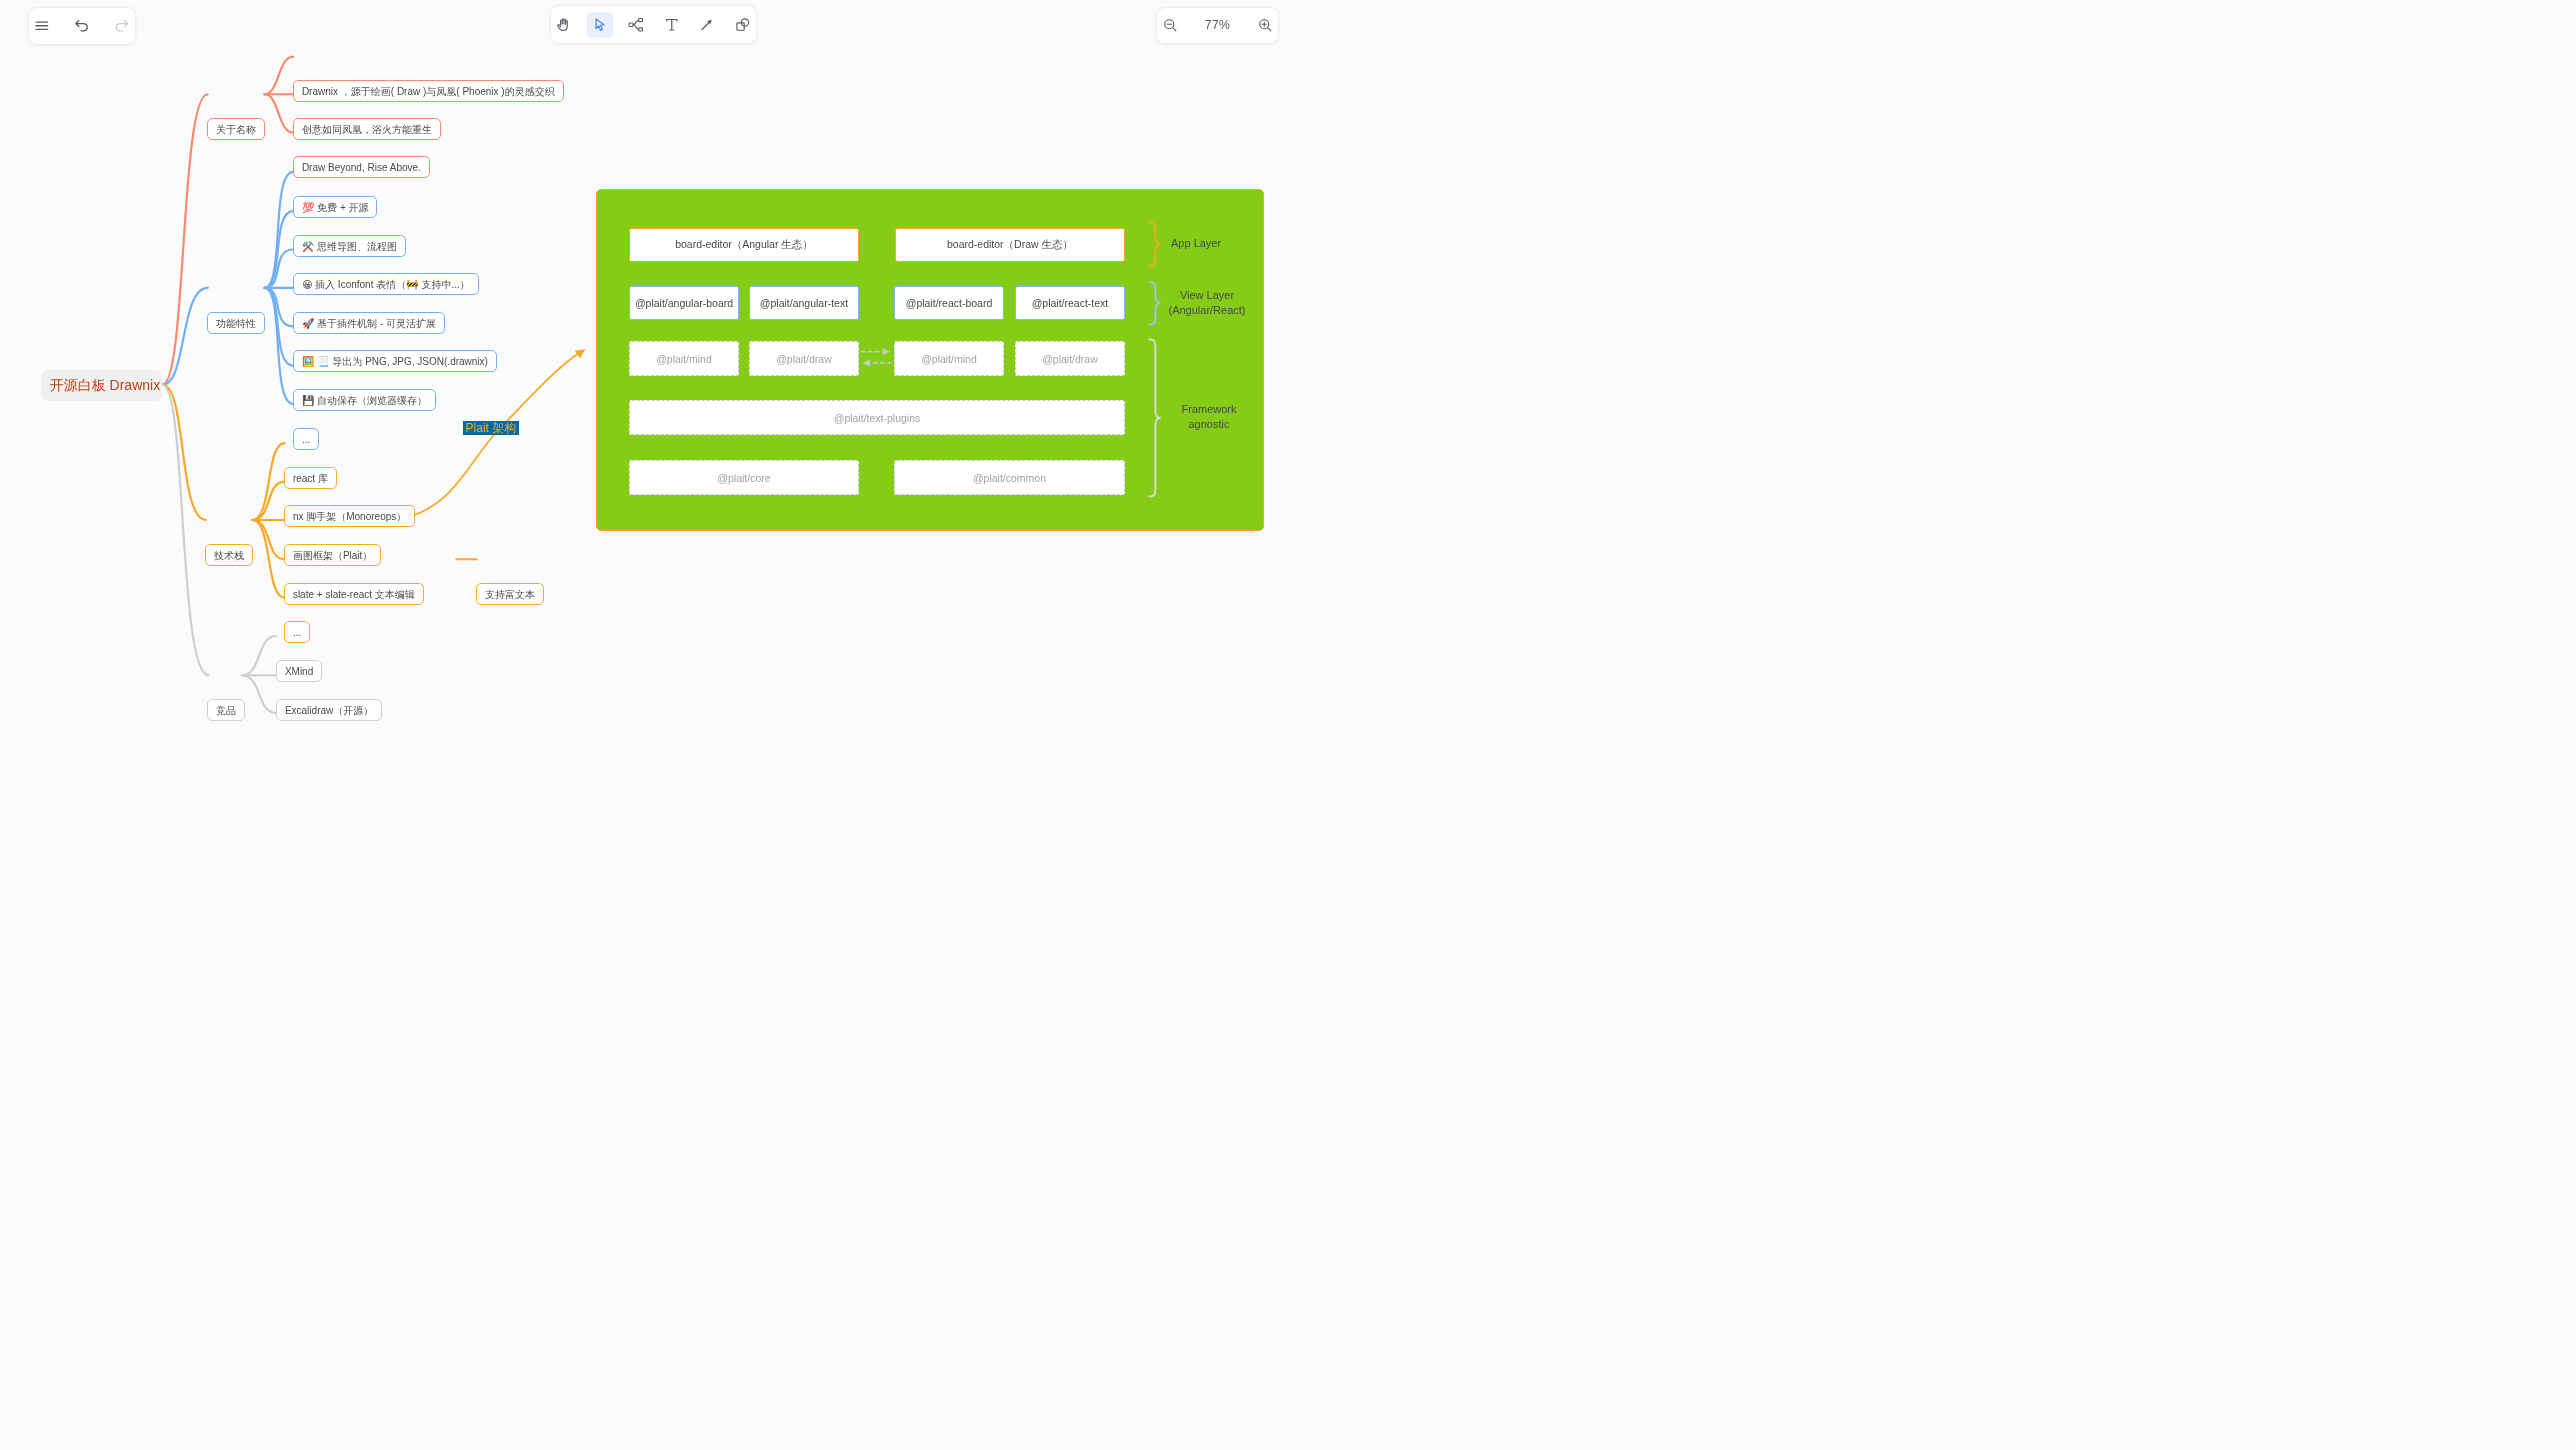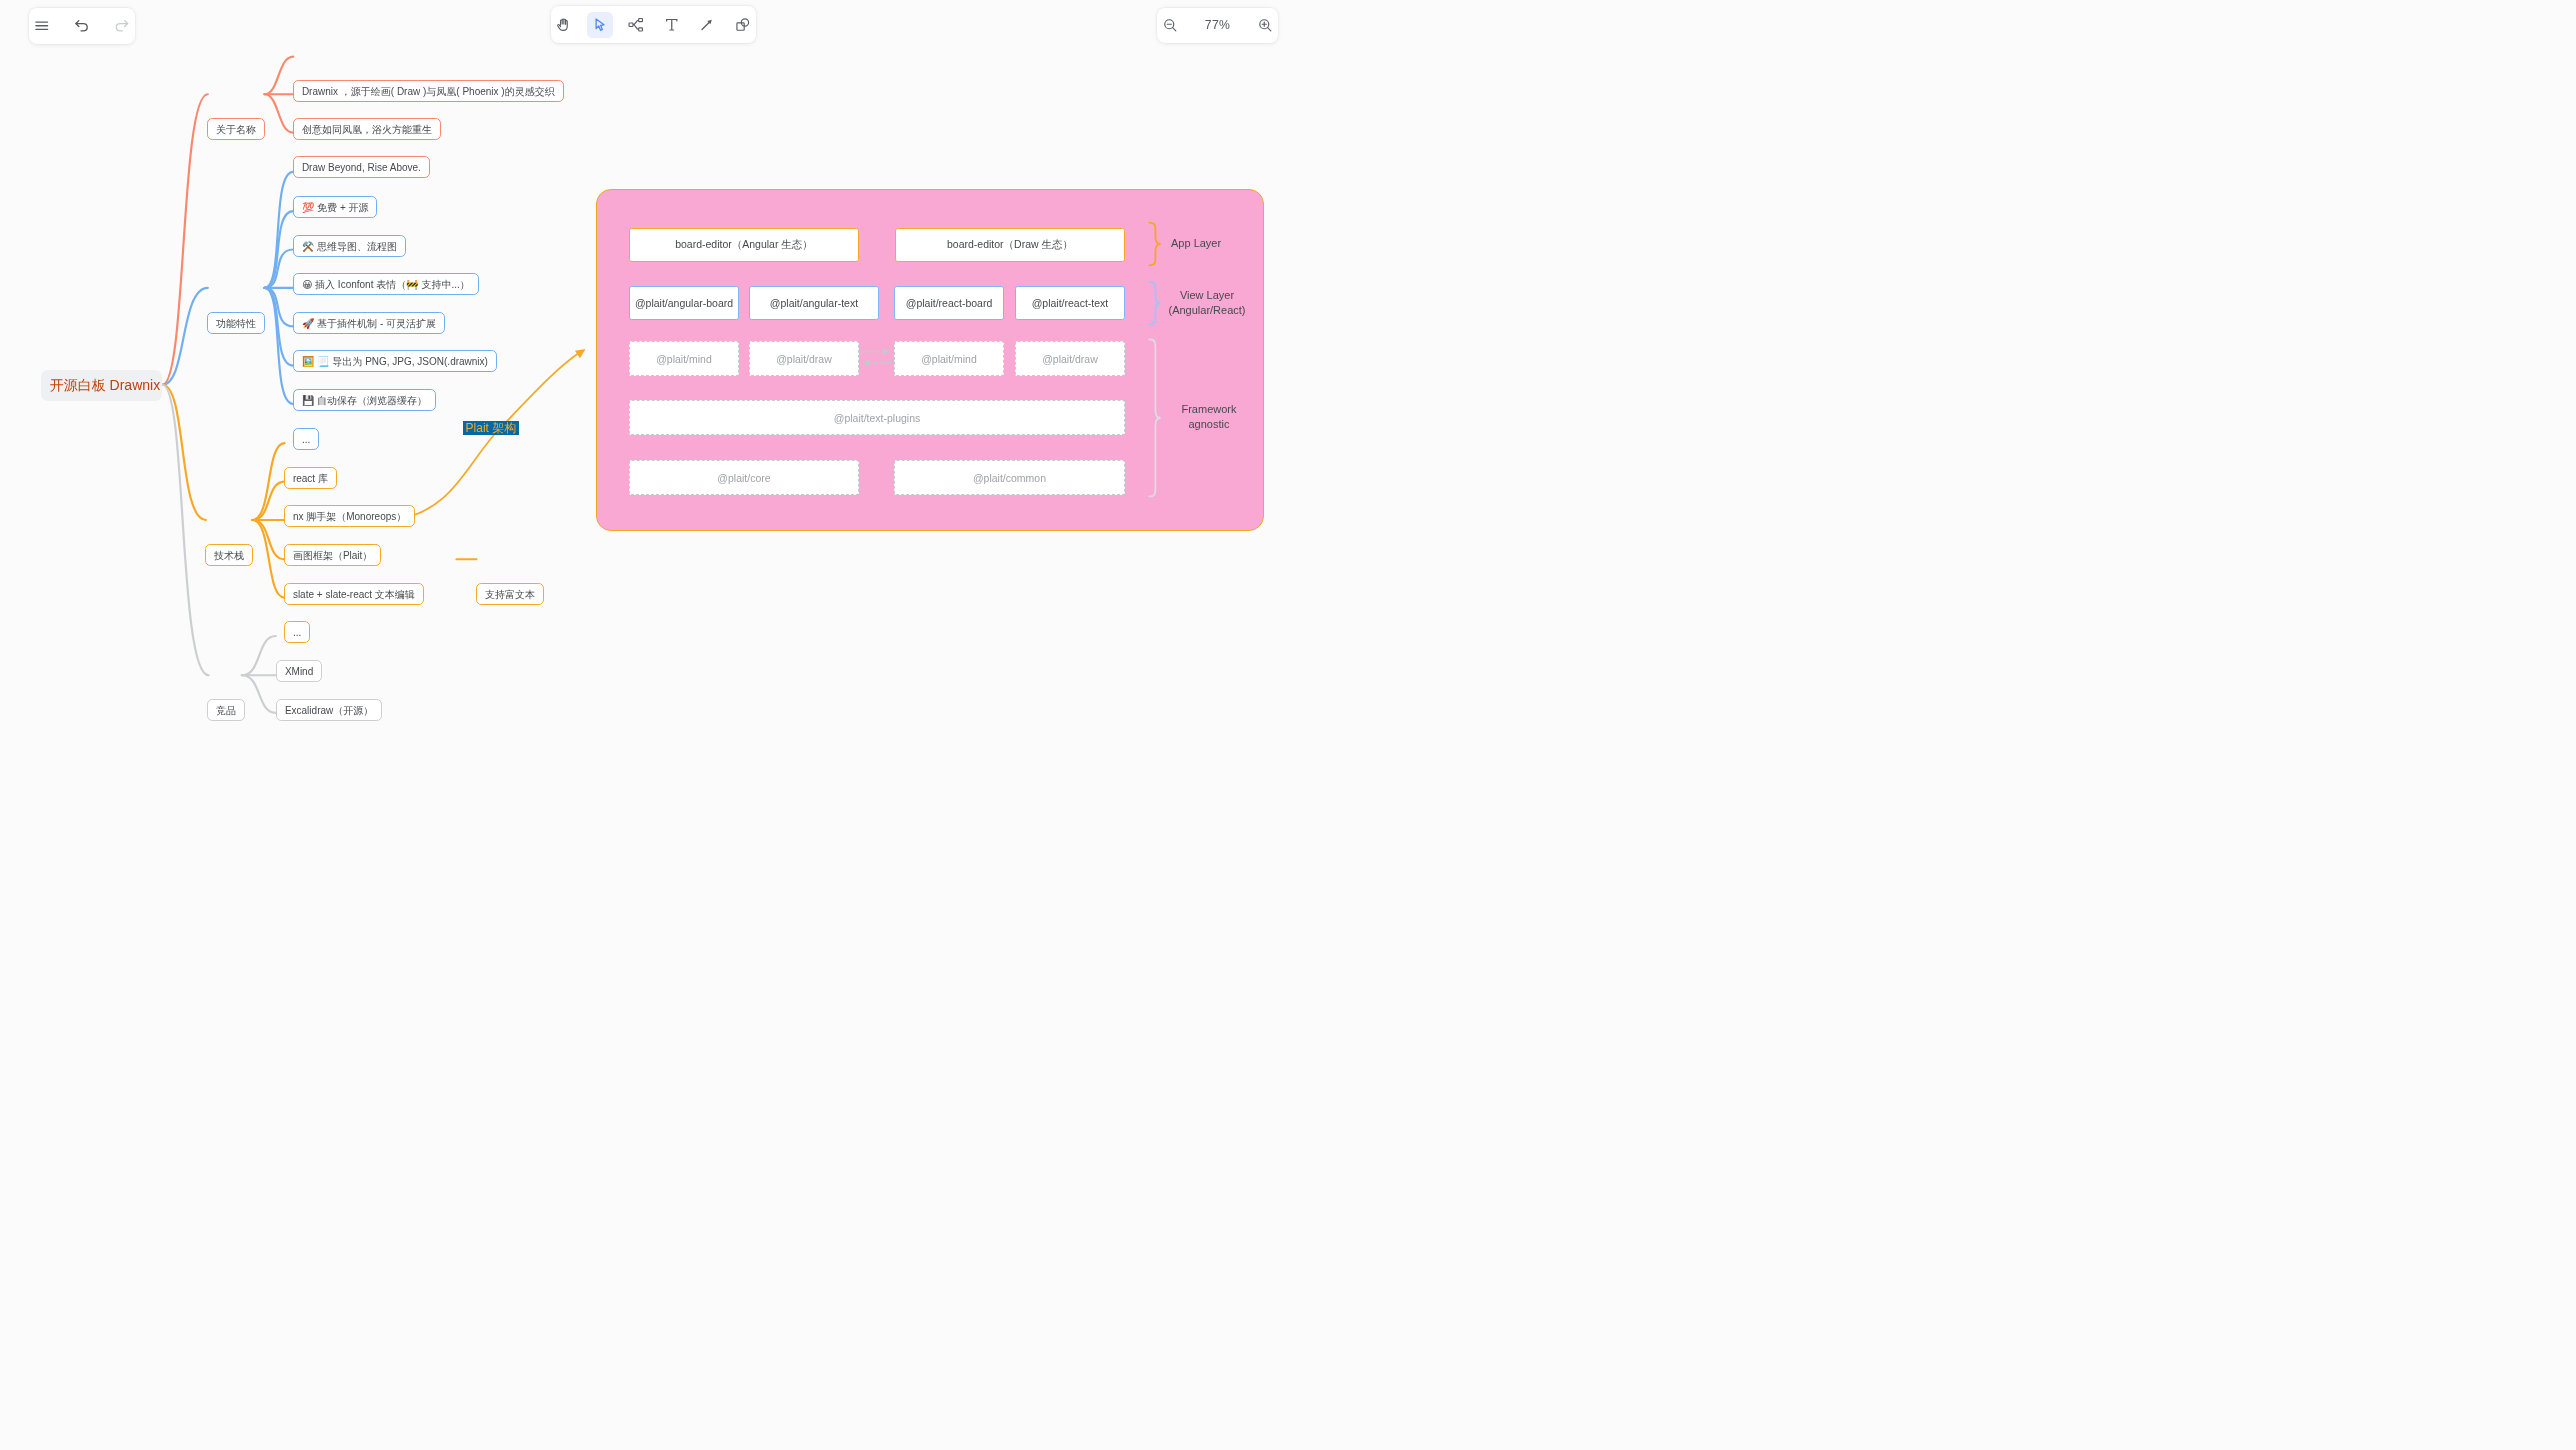--- a/index.html
+++ b/index.html
@@ -37,21 +37,21 @@
   .b-blue{border-color:#72aff2}
   .b-orange{border-color:#f9a825}
   .b-gray{border-color:#ccced1}
   .annotation{
     position:absolute;color:#f9a825;font-size:12px;line-height:14px;
     background:#0369a1;padding:0 2.6px;white-space:nowrap;
   }
   
   .arch{
     position:absolute;left:596px;top:189px;width:668px;height:342px;
-    background:#f9a8d4;border:1.7px solid #f5a623;border-radius:15px;box-sizing:border-box;
+    background:#84cc16;border:1.7px solid #f5a623;border-radius:5px;box-sizing:border-box;
   }
   .abox{
     position:absolute;box-sizing:border-box;display:flex;align-items:center;justify-content:center;
     font-size:10.5px;color:#46494e;background:#fff;border:1.7px solid #f9a825;border-radius:2.6px;
     white-space:nowrap;
   }
   .abox.blue{border-color:#7db8f7}
   .abox.dashed{border:1.7px dashed #c6c8cb;color:#9fa2a6}
   .brace-label{
     position:absolute;font-size:11px;line-height:15px;color:#46494e;text-align:center;white-space:nowrap;
@@ -247,21 +247,21 @@
       </g>
     </g>
     <polygon points="336,185 327,181 327,189" fill="#c6c8cb"></polygon>
     <polygon points="304,198 313,194 313,202" fill="#c6c8cb"></polygon>
   </svg>
 
   <div class="abox" style="left:32px;top:38px;width:230px;height:34px">board-editor（Angular 生态）</div>
   <div class="abox" style="left:298px;top:38px;width:230px;height:34px">board-editor（Draw 生态）</div>
 
   <div class="abox blue" style="left:32px;top:96px;width:110px;height:34px">@plait/angular-board</div>
-  <div class="abox blue" style="left:152px;top:96px;width:130px;height:34px">@plait/angular-text</div>
+  <div class="abox blue" style="left:152px;top:96px;width:110px;height:34px">@plait/angular-text</div>
   <div class="abox blue" style="left:297px;top:96px;width:110px;height:34px">@plait/react-board</div>
   <div class="abox blue" style="left:418px;top:96px;width:110px;height:34px">@plait/react-text</div>
 
   <div class="abox dashed" style="left:32px;top:151px;width:110px;height:35px">@plait/mind</div>
   <div class="abox dashed" style="left:152px;top:151px;width:110px;height:35px">@plait/draw</div>
   <div class="abox dashed" style="left:297px;top:151px;width:110px;height:35px">@plait/mind</div>
   <div class="abox dashed" style="left:418px;top:151px;width:110px;height:35px">@plait/draw</div>
 
   <div class="abox dashed" style="left:32px;top:210px;width:496px;height:35px">@plait/text-plugins</div>
 

